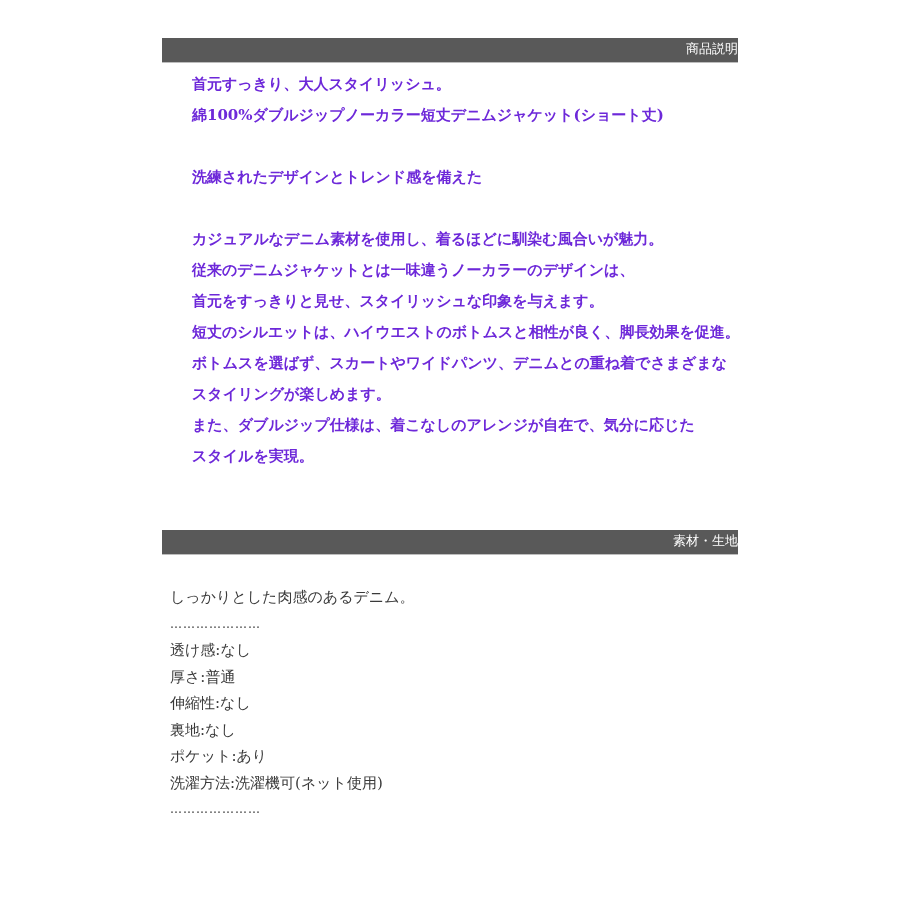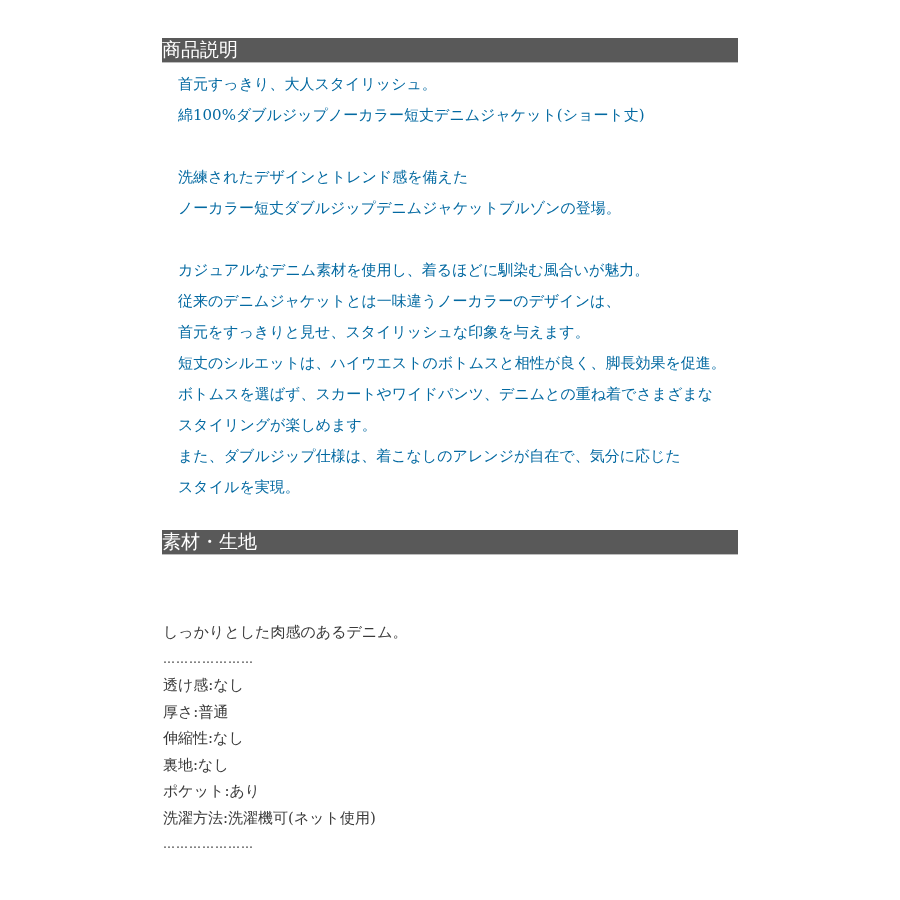--- a/index.html
+++ b/index.html
@@ -16,47 +16,47 @@
       color: #333333;
     }
     .section-header {
       position: absolute;
       left: 162px;
       width: 576px;
       height: 24px;
       background: #595959;
       border-bottom: 1px solid #bdbdbd;
       color: #ffffff;
-      text-align: left;
-      font-size: 19px;
+      text-align: right;
+      font-size: 13px;
       line-height: 24px;
-      font-family: Liberation Sans, sans-serif;
+      font-family: Liberation Mono, monospace;
     }
     .desc-block {
       position: absolute;
-      left: 178px;
+      left: 192px;
       width: 560px;
       font-size: 15px;
-      color: #0369a1;
+      color: #6d28d9;
+      font-weight: bold;
     }
     .desc-line {
       height: 31px;
       line-height: 31px;
       white-space: nowrap;
     }
     .desc-line.blank {
       height: 31px;
     }
     .mat-block {
       position: absolute;
-      left: 163px;
+      left: 170px;
       width: 560px;
       font-size: 15px;
       color: #3a3a3a;
-      margin-top: 35px;
     }
     .mat-line {
       height: 26.5px;
       line-height: 26.5px;
       white-space: nowrap;
     }
     .dots {
       letter-spacing: 1px;
       font-size: 12px;
       color: #444;
@@ -65,21 +65,20 @@
 </head>
 <body>
 
 <div class="section-header" style="top:38px;">商品説明</div>
 
 <div class="desc-block" style="top:69px;">
   <div class="desc-line">首元すっきり、大人スタイリッシュ。</div>
   <div class="desc-line">綿100%ダブルジップノーカラー短丈デニムジャケット(ショート丈)</div>
   <div class="desc-line blank"></div>
   <div class="desc-line">洗練されたデザインとトレンド感を備えた</div>
-  <div class="desc-line">ノーカラー短丈ダブルジップデニムジャケットブルゾンの登場。</div>
   <div class="desc-line blank"></div>
   <div class="desc-line">カジュアルなデニム素材を使用し、着るほどに馴染む風合いが魅力。</div>
   <div class="desc-line">従来のデニムジャケットとは一味違うノーカラーのデザインは、</div>
   <div class="desc-line">首元をすっきりと見せ、スタイリッシュな印象を与えます。</div>
   <div class="desc-line">短丈のシルエットは、ハイウエストのボトムスと相性が良く、脚長効果を促進。</div>
   <div class="desc-line">ボトムスを選ばず、スカートやワイドパンツ、デニムとの重ね着でさまざまな</div>
   <div class="desc-line">スタイリングが楽しめます。</div>
   <div class="desc-line">また、ダブルジップ仕様は、着こなしのアレンジが自在で、気分に応じた</div>
   <div class="desc-line">スタイルを実現。</div>
 </div>

